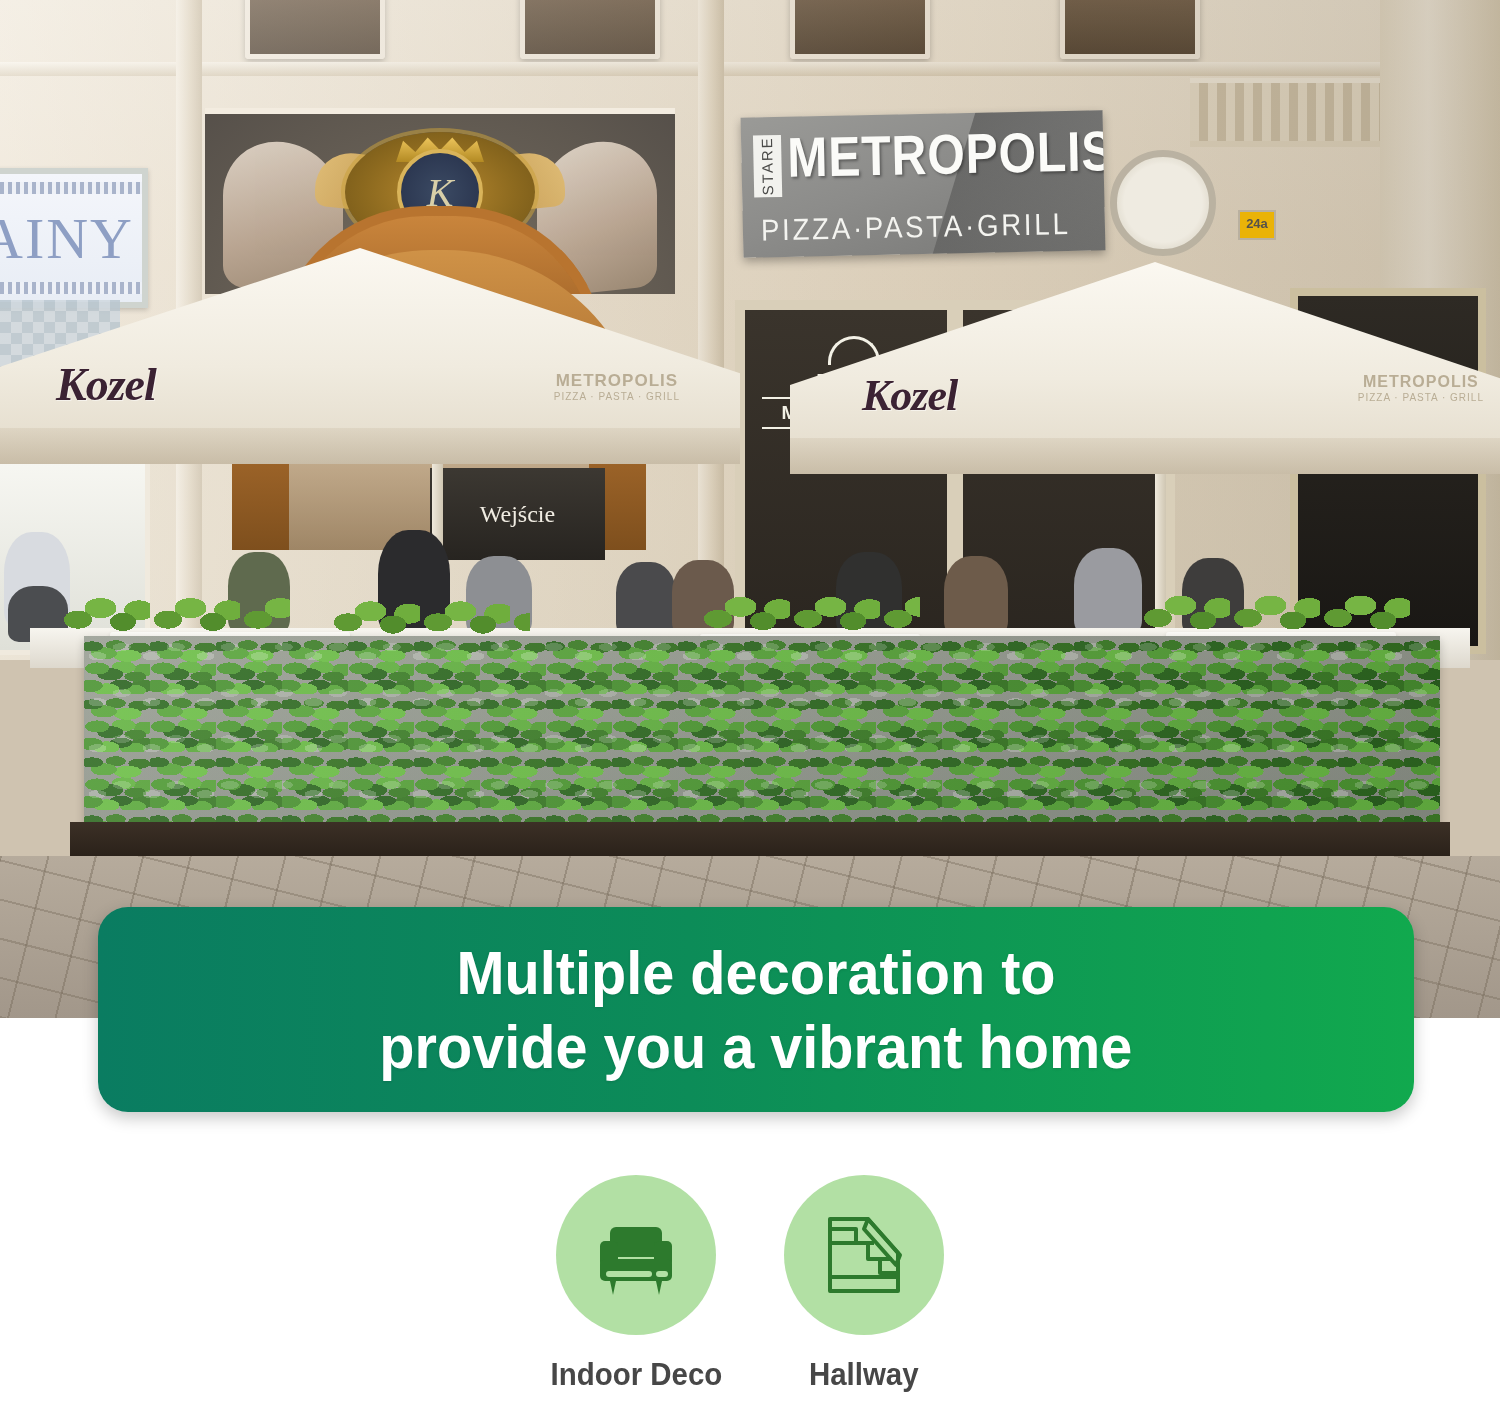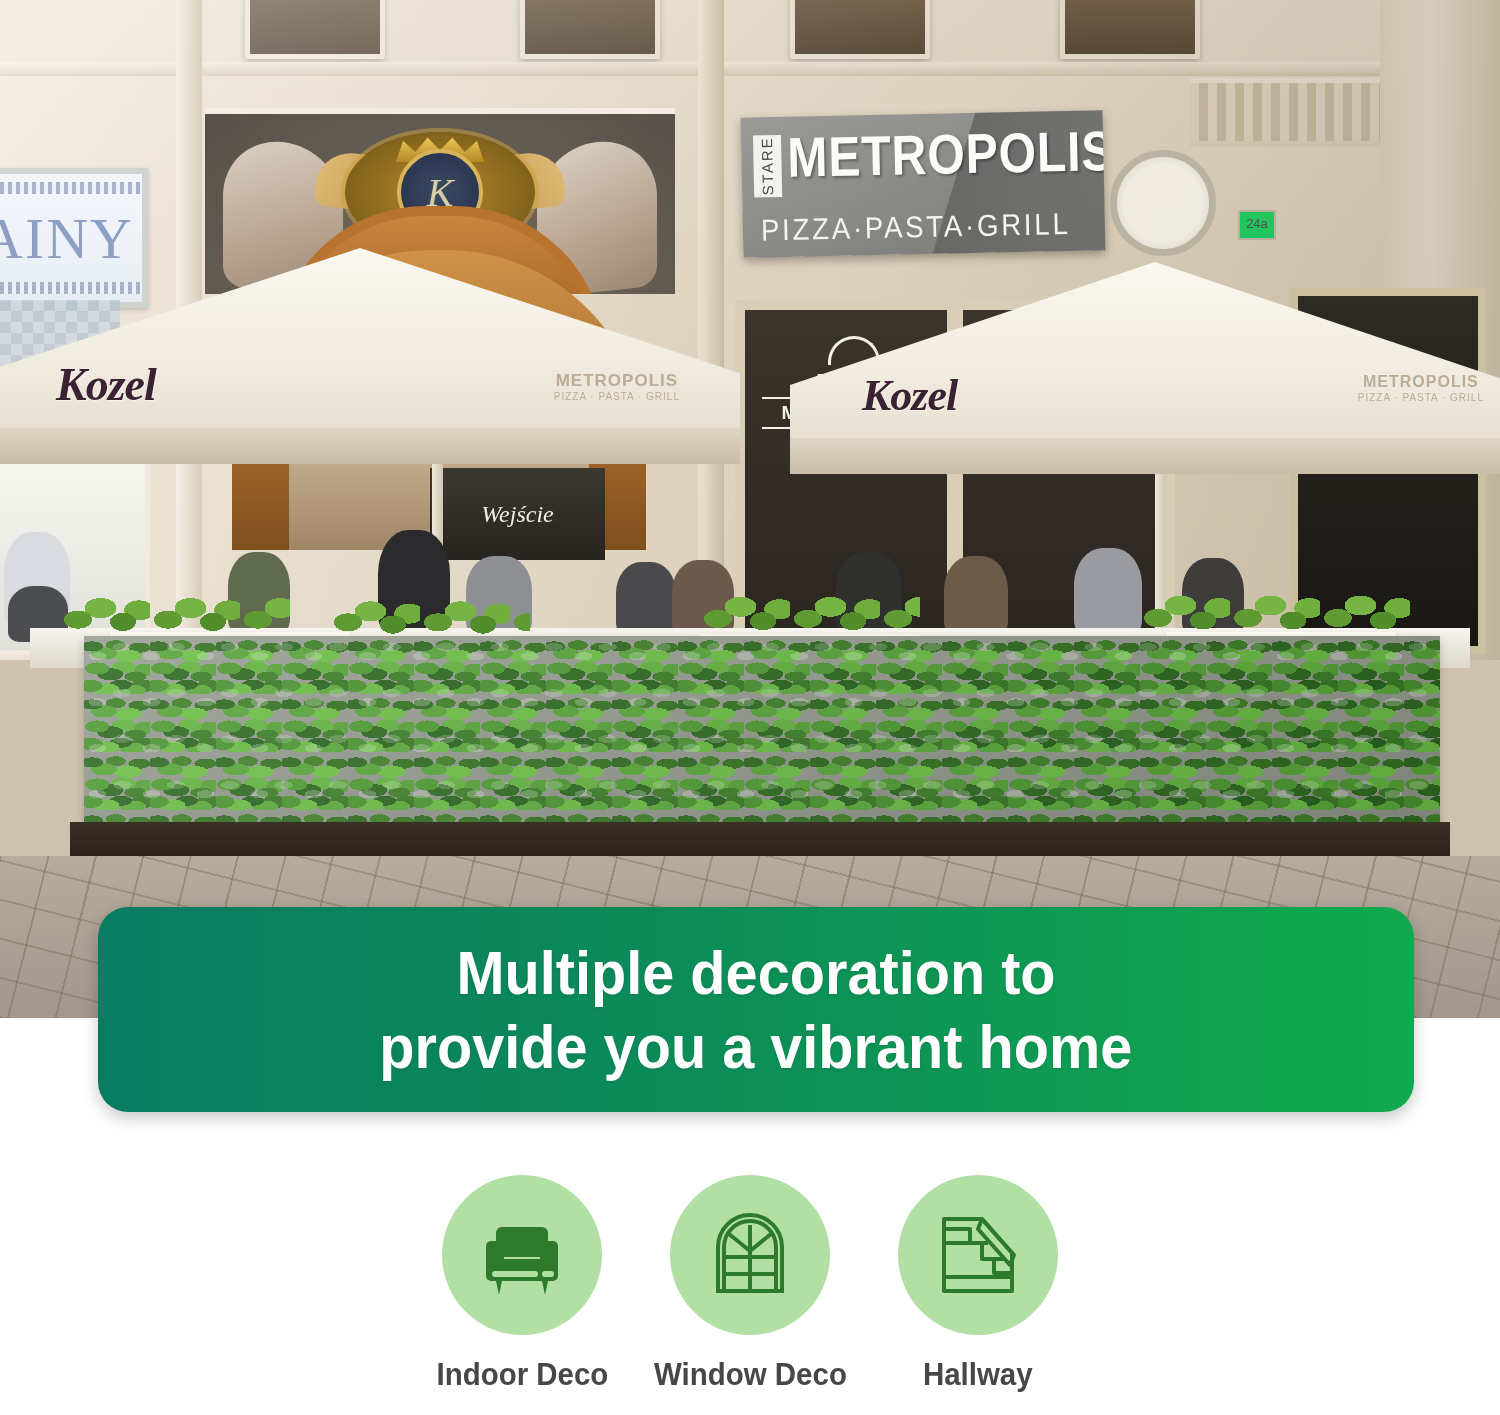--- a/index.html
+++ b/index.html
@@ -176,22 +176,22 @@
     font-size:30px;color:#f4f4f0;letter-spacing:3px;
     transform:scaleX(.92);transform-origin:left bottom;
   }
   .clock{
     position:absolute;left:1110px;top:150px;width:92px;height:92px;border-radius:50%;
     background:radial-gradient(circle,#f2efe6 60%,#cdc6b4);
     border:7px solid #b8b0a0;opacity:.9;
   }
   .addr{
     position:absolute;left:1238px;top:210px;width:34px;height:26px;
-    background:#22c55e;border:2px solid #b9b0a0;color:#56524a;
-    font-size:13px;text-align:center;line-height:24px;
+    background:#eab308;border:2px solid #b9b0a0;color:#56524a;
+    font-size:13px;text-align:center;line-height:24px;font-weight:bold;
   }
 
   
   .storefront{
     position:absolute;left:735px;top:300px;width:420px;height:330px;
     background:linear-gradient(180deg,#3a342c,#2b2620);
     border:10px solid #d9cfb9;
   }
   .sf-split{
     position:absolute;left:50%;top:0;width:16px;height:100%;
@@ -209,21 +209,21 @@
     border:3px solid #f3f1e6;border-bottom:none;border-radius:26px 26px 0 0;
   }
   .darkdoor{
     position:absolute;left:1290px;top:288px;width:180px;height:350px;
     background:linear-gradient(180deg,#2e2a24,#191714);
     border:8px solid #cbbf9f;
   }
   .wejscie{
     position:absolute;left:430px;top:468px;width:175px;height:92px;
     background:linear-gradient(180deg,#3c3832,#272420);
-    color:#f0ece2;font-family:"Liberation Serif",serif;font-style:italic;
+    color:#f0ece2;font-family:"Liberation Serif",serif;
     font-size:24px;display:flex;align-items:center;justify-content:center;
   }
 
   
   .umbrella{position:absolute;}
   .canopy{
     position:relative;width:100%;height:100%;
     background:linear-gradient(180deg,#fbf8f1 0%,#f0ebdf 55%,#e2dac9 100%);
     clip-path:polygon(50% 0%,100% 58%,100% 100%,0 100%,0 58%);
     box-shadow:0 8px 18px rgba(0,0,0,.18);
@@ -493,36 +493,20 @@
           <rect x="68" y="64" width="12" height="6" rx="3" fill="#b2e0a4"></rect>
           <polygon points="22,74 28,74 25,88"></polygon>
           <polygon points="68,74 74,74 71,88"></polygon>
         </g>
       </svg>
     </div>
     <div class="icon-label">Indoor Deco</div>
   </div>
 
 
-  <div class="icon-cell">
-    <div class="icon-circle">
-      <svg width="96" height="96" viewBox="0 0 96 96">
-        <g fill="none" stroke="#2d7a2d" stroke-width="4">
-          <path d="M16 84 V40 a32 32 0 0 1 64 0 V84 Z"></path>
-          <path d="M22 84 V40 a26 26 0 0 1 52 0 V84 Z"></path>
-          <line x1="22" y1="50" x2="74" y2="50"></line>
-          <line x1="22" y1="67" x2="74" y2="67"></line>
-          <line x1="48" y1="18" x2="48" y2="84"></line>
-          <line x1="48" y1="44" x2="27" y2="27"></line>
-          <line x1="48" y1="44" x2="69" y2="27"></line>
-        </g>
-      </svg>
-    </div>
-    <div class="icon-label">Window Deco</div>
-  </div>
 
 
 
   <div class="icon-cell">
     <div class="icon-circle">
       <svg width="96" height="96" viewBox="0 0 96 96">
         <g fill="none" stroke="#2d7a2d" stroke-width="4" stroke-linejoin="round">
           <path d="M14 84 V12 H52 L82 46 V84 Z"></path>
           <path d="M14 22 H40 v14 H14"></path>
           <path d="M14 36 H58"></path>

